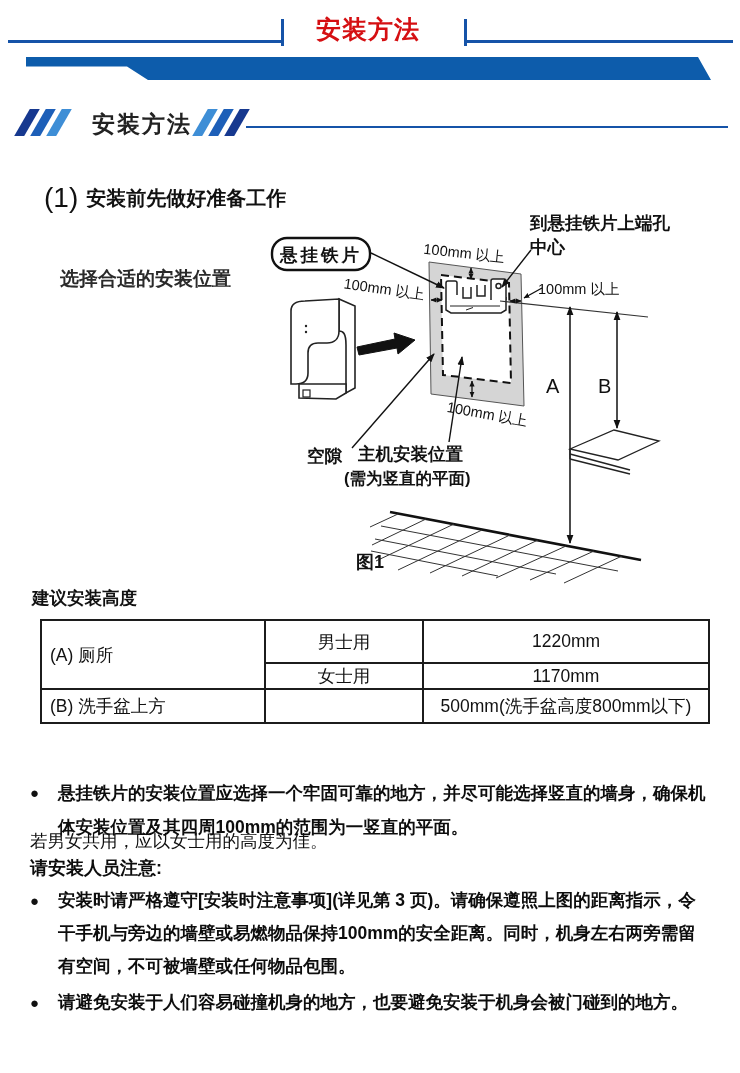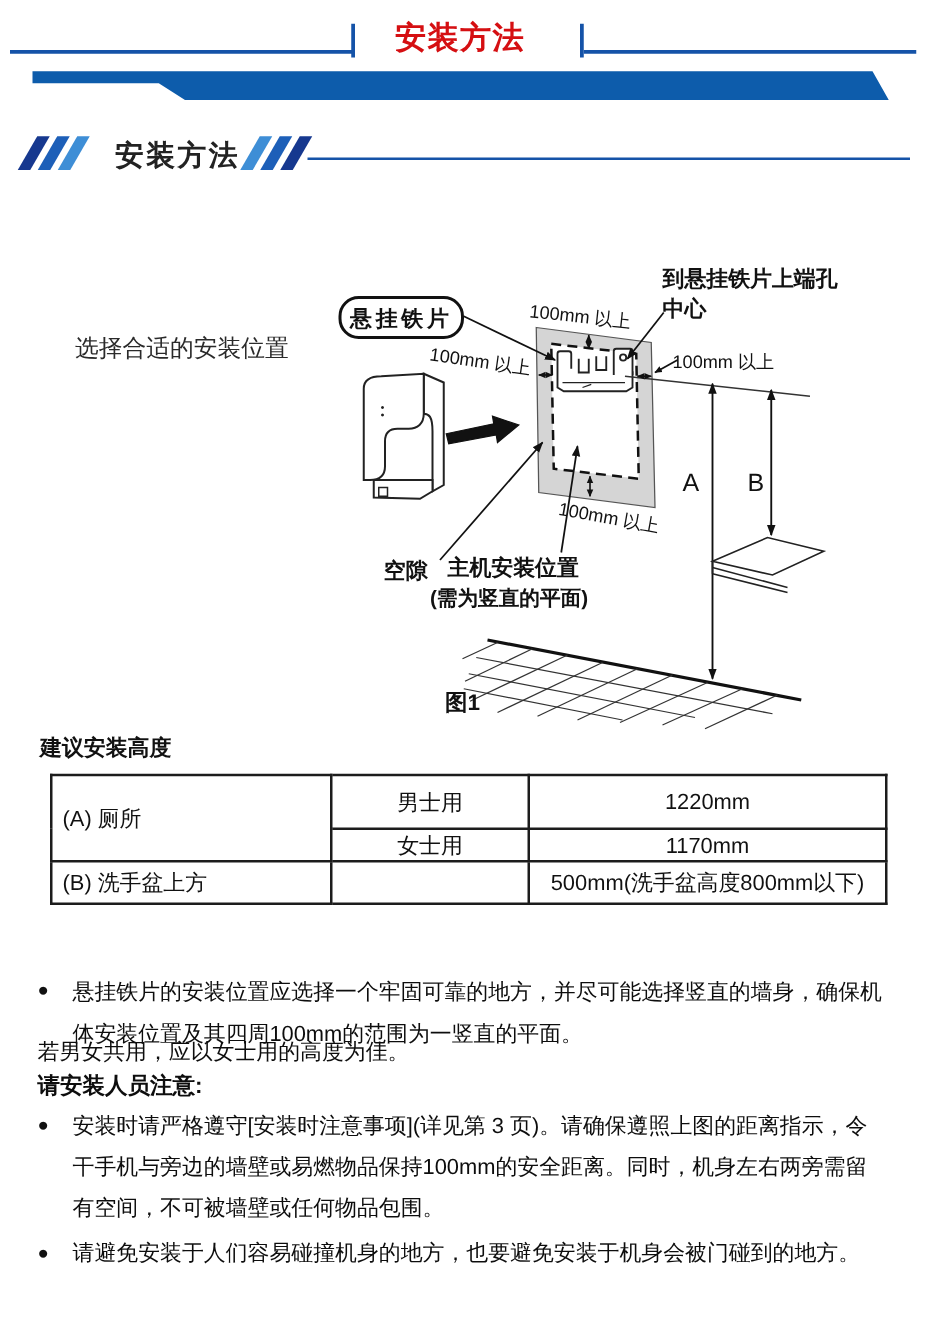--- a/index.html
+++ b/index.html
@@ -17,21 +17,21 @@
   .slash{position:absolute;top:109px;width:10px;height:27px;transform:skewX(-30deg);}
   .s-d{background:#16388f}.s-m{background:#1d5fb8}.s-l{background:#3e8ed6}
   #section-title{position:absolute;left:92px;top:109px;font-size:23px;font-weight:bold;
                  color:#222;letter-spacing:2px;}
   #section-rule{position:absolute;left:246px;top:126px;width:482px;height:2px;background:#1553a8;}
 
   
   #step-head{position:absolute;left:44px;top:182px;}
   #step-no{font-size:28px;font-weight:400;vertical-align:-2px;}
   #step-title{font-size:20px;font-weight:bold;margin-left:8px;}
-  #side-note{position:absolute;left:60px;top:266px;font-size:19px;font-weight:400;color:#2a2a2a;}
+  #side-note{position:absolute;left:60px;top:266px;font-size:19px;font-weight:700;color:#2a2a2a;}
 
   
   #figure{position:absolute;left:0;top:195px;width:740px;height:390px;}
   text{fill:#111;}
   .lbl{font-size:14.5px;font-weight:500;}
   .clb{font-size:17.5px;font-weight:600;}
 
   
   #tbl-title{position:absolute;left:32px;top:586px;font-size:17.5px;font-weight:bold;}
   #height-table{position:absolute;left:40px;top:619px;border-collapse:collapse;}
@@ -40,21 +40,21 @@
   .c-mid{width:140px;text-align:center;}
   .c-val{width:268px;text-align:center;}
   .r1{height:43px}.r2{height:20px}.r3{height:34px}
   .small-val{font-size:16.5px;padding:0 3px !important;}
 
   
   .para{position:absolute;left:30px;width:678px;font-size:17.5px;font-weight:500;
         line-height:34px;color:#0d0d0d;}
   .bullet-row{position:absolute;left:30px;width:680px;display:flex;}
   .dot{width:28px;flex:0 0 28px;font-size:15px;line-height:33px;}
-  .btxt{flex:1;font-size:17.5px;font-weight:400;line-height:33px;color:#0d0d0d;}
+  .btxt{flex:1;font-size:17.5px;font-weight:700;line-height:33px;color:#0d0d0d;}
   .bold-head{font-weight:bold;font-size:18px;}
 </style>
 </head>
 <body>
 
 <div id="page">
 
   <div class="rule" style="left:8px;top:40px;width:274px;"></div>
   <div class="tick" style="left:281px;top:19px;height:27px;"></div>
   <div id="header-title">安装方法</div>
@@ -67,20 +67,21 @@
 
   <div class="slash s-d" style="left:22px;"></div>
   <div class="slash s-m" style="left:38px;"></div>
   <div class="slash s-l" style="left:54px;"></div>
   <div id="section-title">安装方法</div>
   <div class="slash s-l" style="left:200px;"></div>
   <div class="slash s-m" style="left:216px;"></div>
   <div class="slash s-d" style="left:232px;"></div>
   <div id="section-rule"></div>
 
+  <div id="step-head"><span id="step-no">(1)</span><span id="step-title">安装前先做好准备工作</span></div>
   <div id="side-note">选择合适的安装位置</div>
 
   <svg id="figure" viewBox="0 195 740 390">
     <defs>
       <marker id="ah" markerWidth="9" markerHeight="8" refX="8" refY="4" orient="auto-start-reverse" markerUnits="userSpaceOnUse">
         <path d="M0,0.6 L9,4 L0,7.4 Z" fill="#111"></path>
       </marker>
       <marker id="ahs" markerWidth="6" markerHeight="6" refX="5.5" refY="3" orient="auto-start-reverse" markerUnits="userSpaceOnUse">
         <path d="M0,0.4 L6,3 L0,5.6 Z" fill="#111"></path>
       </marker>

